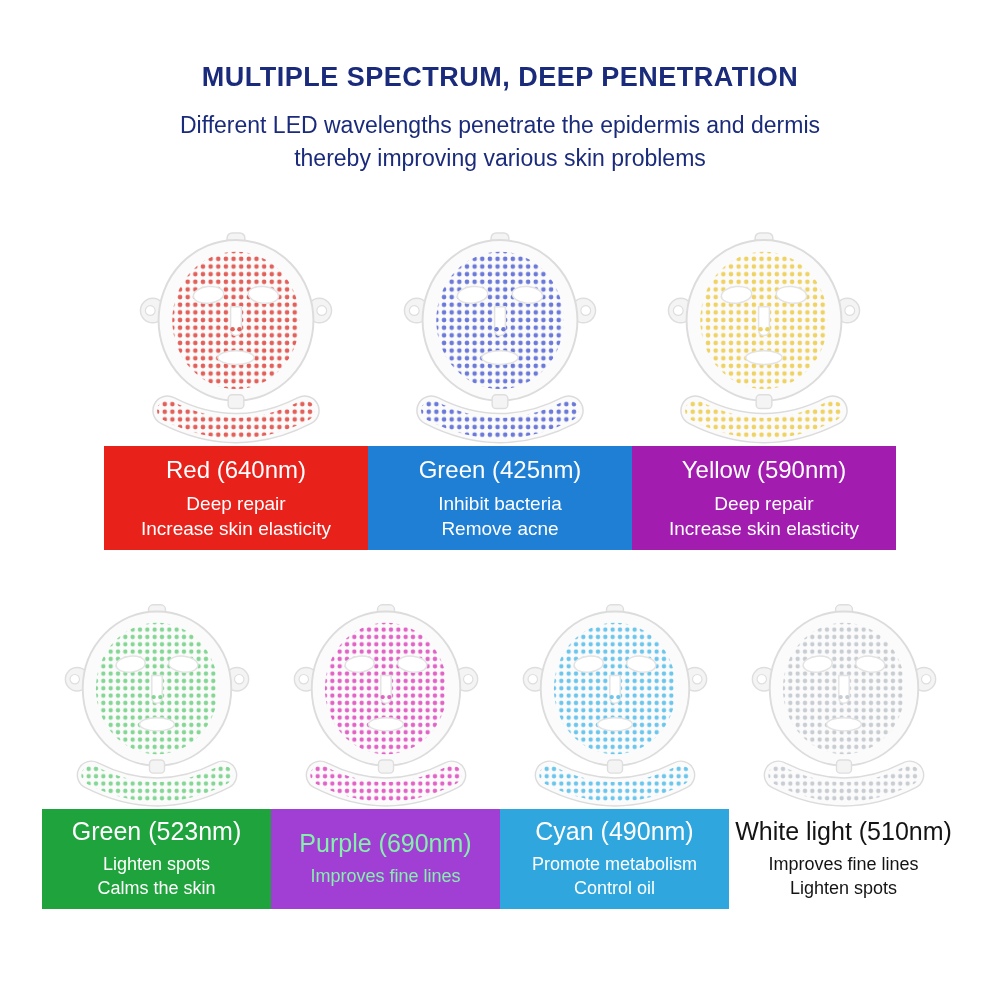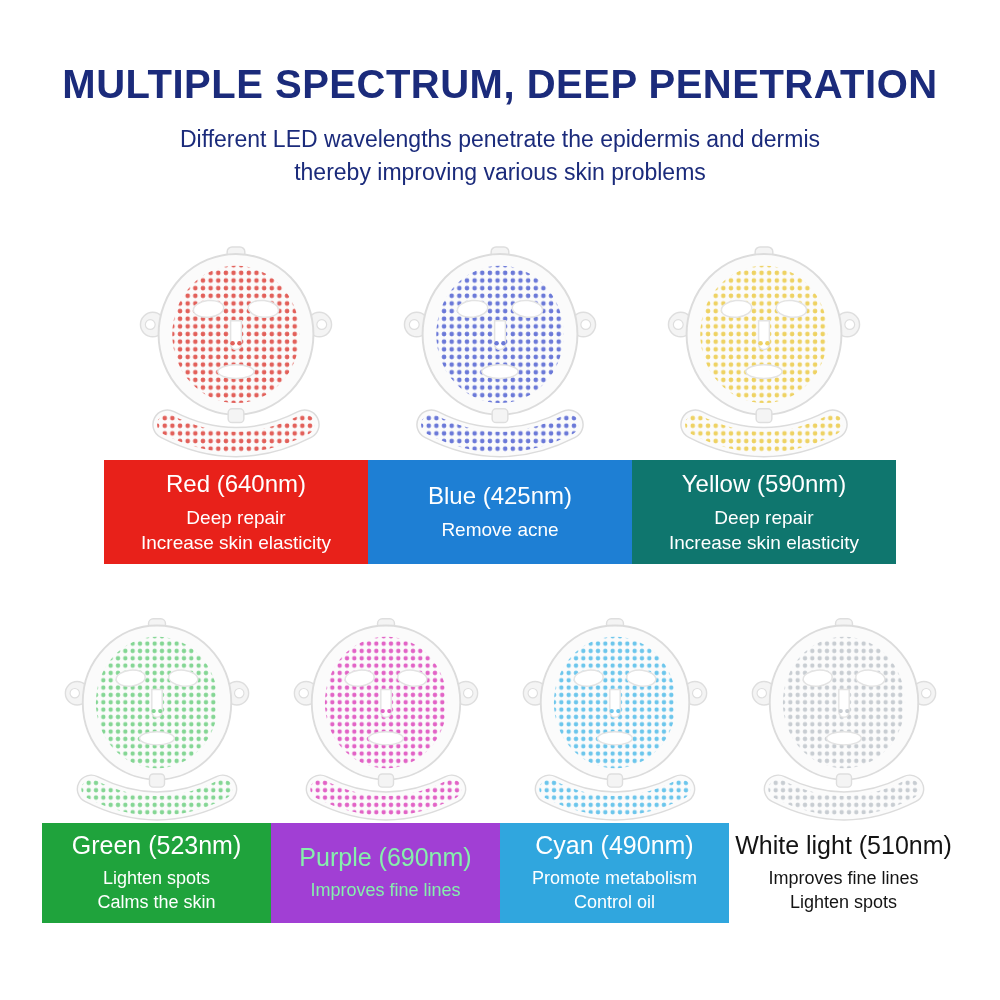--- a/index.html
+++ b/index.html
@@ -6,21 +6,21 @@
   .page{
     position:relative;
     width:1000px;height:1000px;
     overflow:hidden;
     background:#ffffff;
     font-family:"Liberation Sans", sans-serif;
     text-align:center;
   }
   .title{
     margin:62px 0 16px 0;
-    font-size:40px;
+    font-size:27px;
     font-weight:600;
     letter-spacing:0.5px;
     color:#1b2b7b;
   }
   .subtitle{
     margin:0;
     font-size:23px;
     line-height:1.42;
     color:#1b2b7b;
   }
@@ -152,22 +152,23 @@
   <ellipse cx="100" cy="128" rx="18.5" ry="7" fill="#ffffff" stroke="#e3e3e3" stroke-width="1.5"></ellipse>
 
   <rect x="92" y="166" width="16" height="14" rx="4" fill="#f4f4f4" stroke="#dedede" stroke-width="1.5"></rect>
 
   <path d="M30,182 Q100,218 170,182" fill="none" stroke="#dcdcdc" stroke-width="31" stroke-linecap="round"></path>
   <path d="M30,182 Q100,218 170,182" fill="none" stroke="#fbfbfb" stroke-width="28" stroke-linecap="round"></path>
   <path d="M30,182 Q100,218 170,182" fill="none" stroke="url(#dots0_1)" stroke-width="21" stroke-linecap="round"></path>
 </svg>
         </div>
     <div class="label-box" style="background: rgb(30, 127, 212); color: rgb(255, 255, 255);">
-      <div class="label-title">Blue (425nm)</div>
-      <div class="label-lines">
+      <div class="label-title">Green (425nm)</div>
+      <div class="label-lines">
+            <div class="label-line">Inhibit bacteria</div>
             <div class="label-line">Remove acne</div>
           </div>
     </div>
   </div>
       <div class="card">
     <div class="mask">
 <svg viewBox="0 0 200 216" xmlns="http://www.w3.org/2000/svg">
   <defs>
     <pattern id="dots0_2" width="7.8" height="7.8" patternUnits="userSpaceOnUse">
       <circle cx="3.9" cy="3.9" r="2.35" fill="#eed263"></circle>
@@ -196,21 +197,21 @@
 
   <ellipse cx="100" cy="128" rx="18.5" ry="7" fill="#ffffff" stroke="#e3e3e3" stroke-width="1.5"></ellipse>
 
   <rect x="92" y="166" width="16" height="14" rx="4" fill="#f4f4f4" stroke="#dedede" stroke-width="1.5"></rect>
 
   <path d="M30,182 Q100,218 170,182" fill="none" stroke="#dcdcdc" stroke-width="31" stroke-linecap="round"></path>
   <path d="M30,182 Q100,218 170,182" fill="none" stroke="#fbfbfb" stroke-width="28" stroke-linecap="round"></path>
   <path d="M30,182 Q100,218 170,182" fill="none" stroke="url(#dots0_2)" stroke-width="21" stroke-linecap="round"></path>
 </svg>
         </div>
-    <div class="label-box" style="background: #0f766e; color: rgb(255, 255, 255);">
+    <div class="label-box" style="background: #a21caf; color: rgb(255, 255, 255);">
       <div class="label-title">Yellow (590nm)</div>
       <div class="label-lines">
             <div class="label-line">Deep repair</div>
             <div class="label-line">Increase skin elasticity</div>
           </div>
     </div>
   </div>
     </div>
   <div class="row row2">
       <div class="card">

